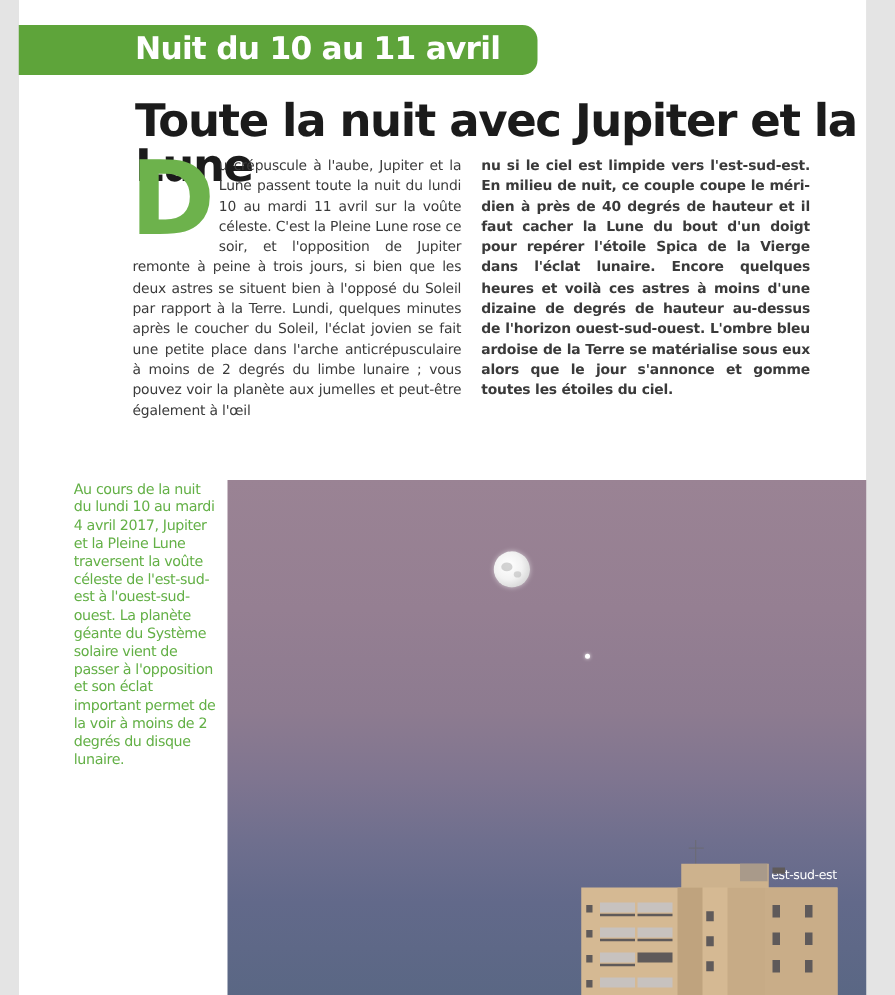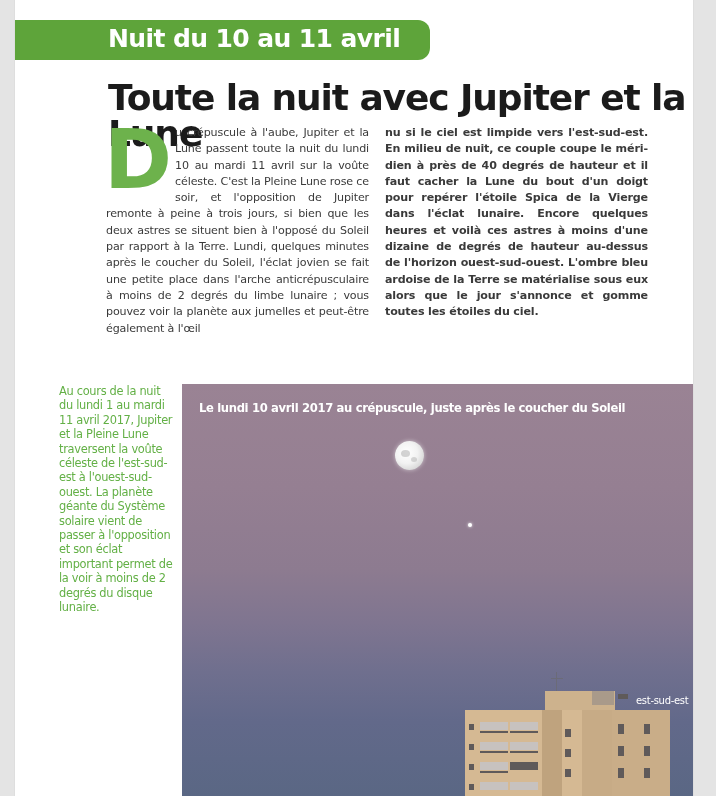--- a/index.html
+++ b/index.html
@@ -69,21 +69,21 @@
   }
   .moon::after {
     content: ""; position: absolute; left: 16px; top: 16px; width: 6px; height: 5px; border-radius: 50%;
     background: rgba(160,160,160,0.4);
   }
   .jupiter {
     position: absolute; left: 286px; top: 139px; width: 4px; height: 4px; border-radius: 50%;
     background: #ffffff; box-shadow: 0 0 3px rgba(255,255,255,0.9);
   }
   .direction-label {
-    position: absolute; left: 454px; top: 311px;
+    position: absolute; left: 435px; top: 311px;
     font-family: "DejaVu Sans", sans-serif; font-size: 10px; color: #ffffff; letter-spacing: -0.3px;
   }
 
   
   .bldg { position: absolute; background: #d2b690; }
   .b-main { left: 283px; top: 326px; width: 205px; height: 90px; background: #d5b993; }
   .b-top { left: 363px; top: 307px; width: 70px; height: 22px; background: #cdb28d; }
   .b-top2 { left: 410px; top: 307px; width: 22px; height: 14px; background: #a99a8a; }
   .b-mid { left: 400px; top: 326px; width: 30px; height: 90px; background: #c7ab86; }
   .b-right { left: 430px; top: 326px; width: 58px; height: 90px; background: #c9ad88; }
@@ -105,24 +105,23 @@
 
 <div class="body-col col1">
   <span class="dropcap">D</span>
   <span>u crépuscule à l'aube, Jupiter et la Lune passent toute la nuit du lundi 10 au mardi 11 avril sur la voûte céleste. C'est la Pleine Lune rose ce soir, et l'opposition de Jupiter remonte à peine à trois jours, si bien que les deux astres se situent bien à l'opposé du Soleil par rapport à la Terre. Lundi, quelques minutes après le coucher du Soleil, l'éclat jovien se fait une petite place dans l'arche anticrépusculaire à moins de 2 degrés du limbe lunaire ; vous pouvez voir la planète aux jumelles et peut-être également à l'œil</span>
 </div>
 
 <div class="body-col col2">
   <span>nu si le ciel est limpide vers l'est-sud-est. En milieu de nuit, ce couple coupe le méri­dien à près de 40 degrés de hauteur et il faut cacher la Lune du bout d'un doigt pour repérer l'étoile Spica de la Vierge dans l'éclat lunaire. Encore quelques heures et voilà ces astres à moins d'une dizaine de degrés de hauteur au-dessus de l'horizon ouest-sud-ouest. L'ombre bleu ardoise de la Terre se matérialise sous eux alors que le jour s'annonce et gomme toutes les étoiles du ciel.</span>
 </div>
 
-<div class="caption">Au cours de la nuit du lundi 1 au mardi 11 avril 2017, Jupiter et la Pleine Lune traversent la voûte céleste de l'est-sud-est à l'ouest-sud-ouest. La planète géante du Système solaire vient de passer à l'opposition et son éclat important permet de la voir à moins de 2 degrés du disque lunaire.</div>
+<div class="caption">Au cours de la nuit du lundi 10 au mardi 4 avril 2017, Jupiter et la Pleine Lune traversent la voûte céleste de l'est-sud-est à l'ouest-sud-ouest. La planète géante du Système solaire vient de passer à l'opposition et son éclat important permet de la voir à moins de 2 degrés du disque lunaire.</div>
 
 <div class="photo">
-  <div class="photo-title">Le lundi 10 avril 2017 au crépuscule, juste après le coucher du Soleil</div>
   <div class="moon"></div>
   <div class="jupiter"></div>
   <div class="direction-label">est-sud-est</div>
 
   <div>
     <div class="antenna"></div>
     <div class="antenna2"></div>
     <div class="bldg b-top"></div>
     <div class="bldg b-top2"></div>
     <div class="bldg b-main"></div>

